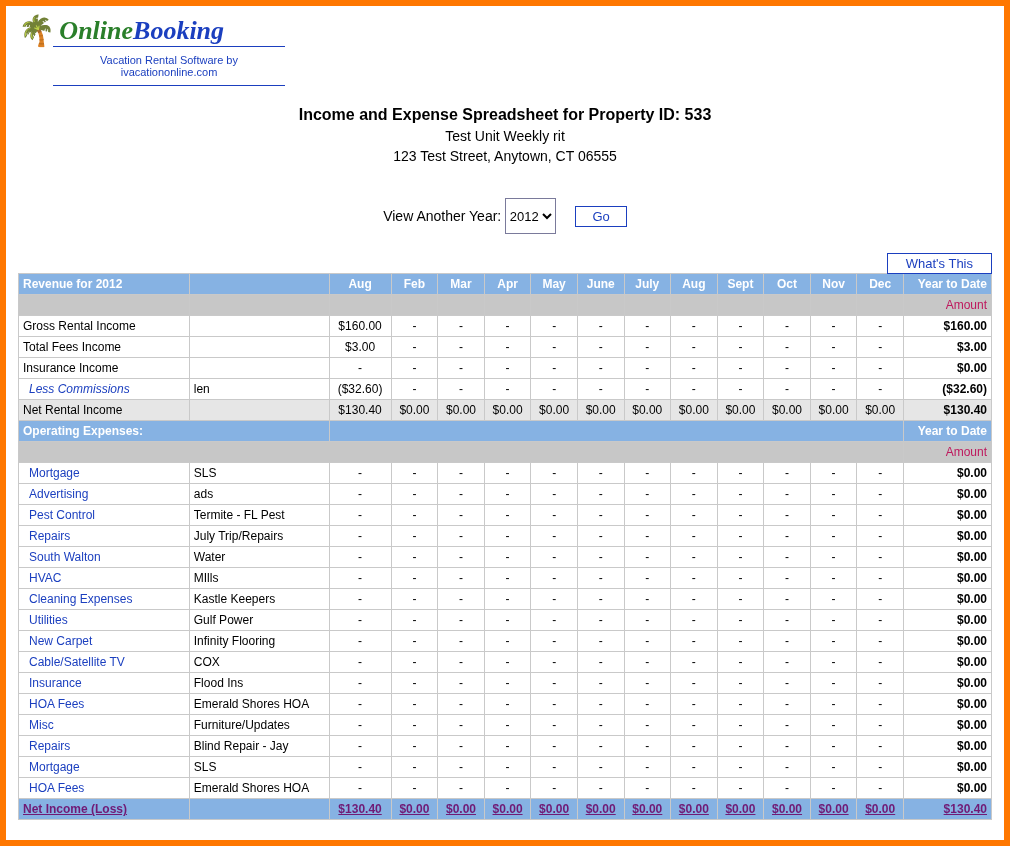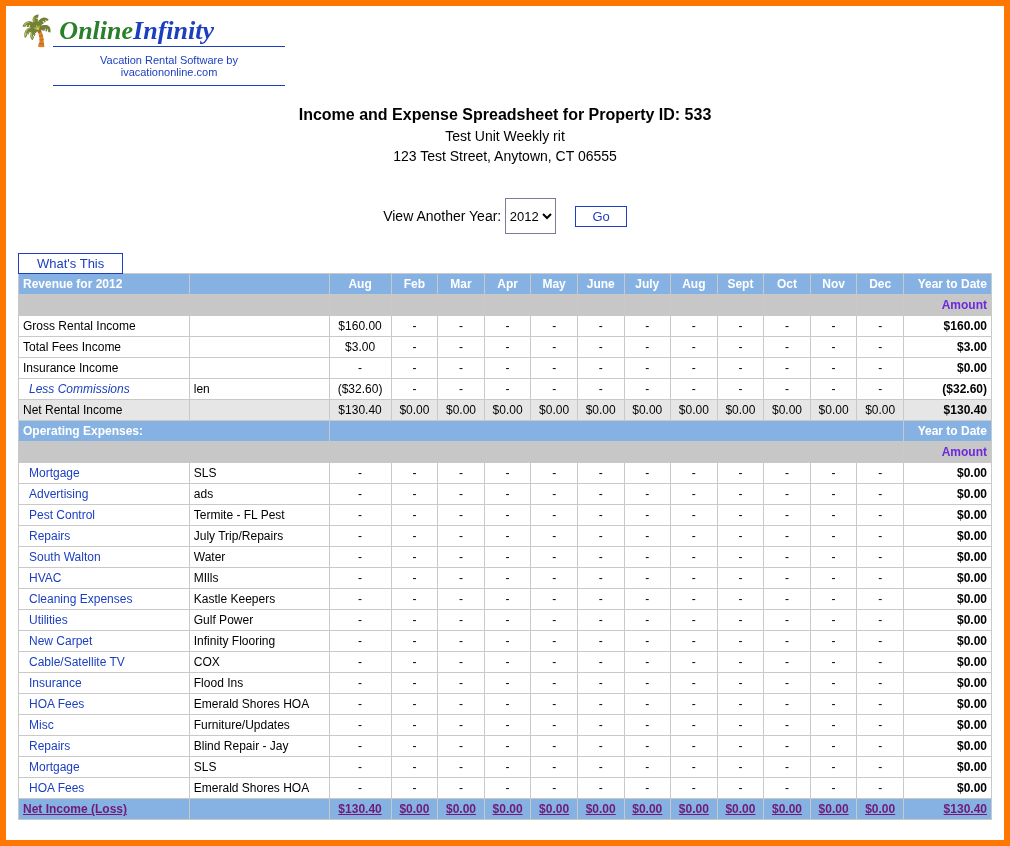--- a/index.html
+++ b/index.html
@@ -69,21 +69,21 @@
   .go-btn {
     display: inline-block;
     border: 1px solid #1b3fbf;
     color: #1b3fbf;
     background: #fff;
     padding: 2px 16px;
     font-size: 13px;
     margin-left: 16px;
     cursor: pointer;
   }
-  .whats-row { margin-bottom: 2px; }
+  .whats-row { text-align: right; margin-bottom: 2px; }
   .whats-btn {
     border: 1px solid #1b3fbf;
     color: #1b3fbf;
     background: #fff;
     padding: 2px 18px;
     font-size: 13px;
     cursor: pointer;
   }
   table.grid {
     border-collapse: collapse;
@@ -105,22 +105,22 @@
   .hdr-blue {
     background: #86b2e3;
     color: #fff;
     font-weight: bold;
     text-align: left;
   }
   .hdr-blue.center { text-align: center; }
   .hdr-blue.right { text-align: right; }
   .hdr-grey {
     background: #c7c7c7;
-    color: #6d28d9;
-    font-weight: bold;
+    color: #be185d;
+    font-weight: normal;
     text-align: right;
   }
   .cell-center { text-align: center; }
   .cell-right  { text-align: right; }
   .cell-bold   { font-weight: bold; }
   .cell-link   { color: #1b3fbf; text-decoration: none; cursor: pointer; padding-left: 6px; display:block;}
   .cell-italic { font-style: italic; color: #1b3fbf; padding-left: 6px; display:block;}
   .row-grey td { background: #e6e6e6; }
   .row-blue td { background: #86b2e3; color: #701a75; font-weight: bold; text-decoration: underline; }
   .blank-grey td { background: #c7c7c7; height: 18px; }
@@ -128,21 +128,21 @@
 </style>
 </head>
 <body>
 
 <div class="page">
 
   <div class="logo-wrap">
     <div class="logo-top">
       <span class="palm">🌴</span>
       <span>
-        <span class="logo-online">Online</span><span class="logo-booking">Infinity</span>
+        <span class="logo-online">Online</span><span class="logo-booking">Booking</span>
       </span>
     </div>
     <div class="logo-sub">Vacation Rental Software by ivacationonline.com</div>
   </div>
 
   <div class="header-center">
     <div class="title">Income and Expense Spreadsheet for Property ID: 533</div>
     <div class="sub1">Test Unit Weekly rit</div>
     <div class="sub2">123 Test Street, Anytown, CT 06555</div>
   </div>

